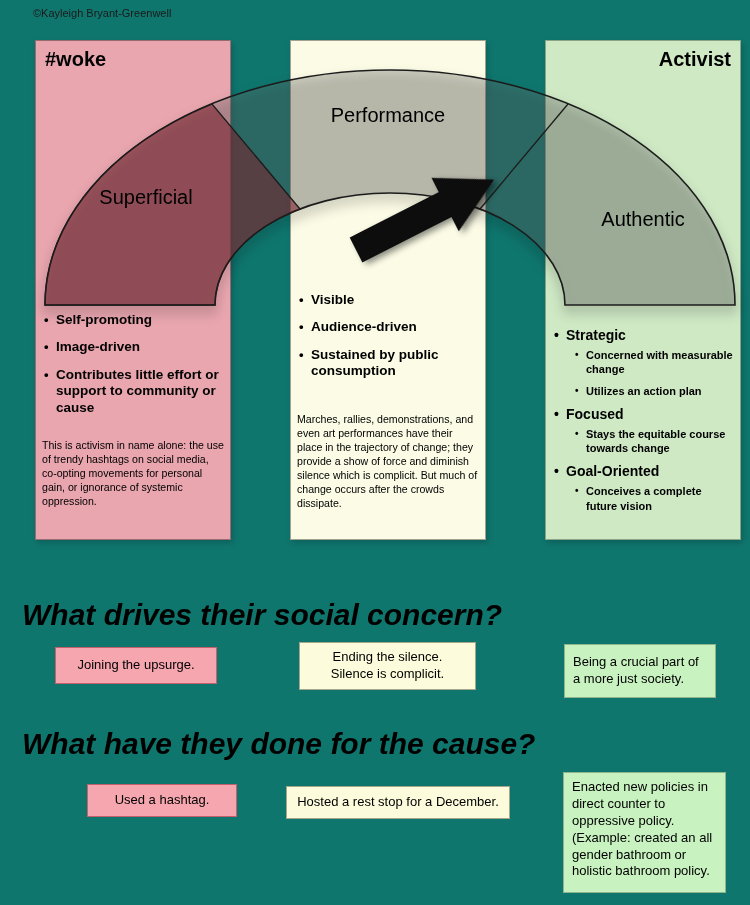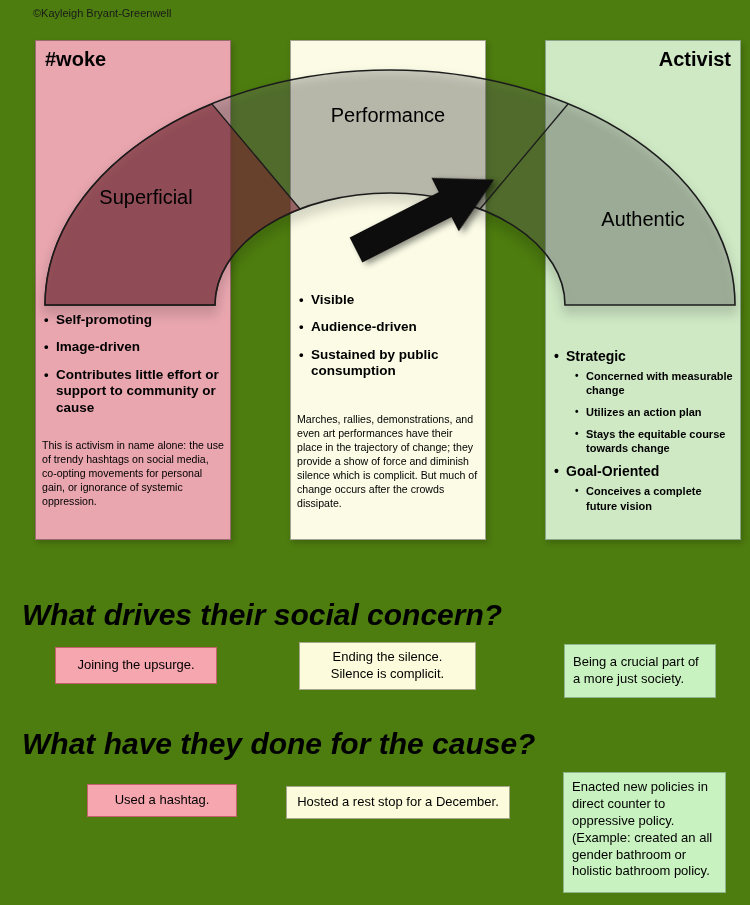--- a/index.html
+++ b/index.html
@@ -1,16 +1,16 @@
 <!DOCTYPE html>
 <html><head>
 <meta charset="utf-8">
 <style>
   html,body{margin:0;padding:0;background:#ffffff;}
-  .page{position:relative;width:750px;height:905px;background:#4d7c0f;
+  .page{position:relative;width:750px;height:905px;background:#0f766e;
         font-family:"Liberation Sans",sans-serif;color:#000;overflow:hidden;}
   .copyright{position:absolute;left:33px;top:7px;font-size:11px;color:#1a1a1a;}
 
   
   .col{position:absolute;top:40px;width:196px;height:500px;box-sizing:border-box;
        border:1px solid #8a8a8a;box-shadow:2px 3px 6px rgba(0,0,0,0.18);}
   #col-bg-woke{left:35px;background:#e9a6af;border-color:#996b71;}
   #col-bg-perf{left:290px;background:#fbfbe6;border-color:#a2a293;}
   #col-bg-act{left:545px;background:#cfe9c5;border-color:#8aa488;}
 
@@ -27,21 +27,21 @@
   .colheading{position:absolute;left:0;width:100%;box-sizing:border-box;
               text-align:center;font-size:20px;font-weight:normal;}
 
   ul.blt{position:absolute;left:8px;right:5px;margin:0;padding:0;list-style:none;}
   ul.blt li{position:relative;padding-left:13px;font-size:13.5px;font-weight:bold;
             line-height:1.22;margin-bottom:11px;}
   ul.blt li::before{content:"•";position:absolute;left:1px;top:0;font-size:13px;}
 
   .colpara{position:absolute;left:7px;right:6px;font-size:10.6px;line-height:1.33;}
 
-  .groups{position:absolute;top:308px;left:8px;right:4px;}
+  .groups{position:absolute;top:287px;left:8px;right:4px;}
   .grp-title{position:relative;padding-left:13px;font-size:14px;font-weight:bold;margin-bottom:5px;}
   .grp-title::before{content:"•";position:absolute;left:1px;top:0;}
   ul.sub{list-style:none;margin:0 0 8px 0;padding:0 2px 0 22px;}
   ul.sub li{position:relative;padding-left:11px;font-size:11px;font-weight:600;
             line-height:1.3;margin-bottom:7px;}
   ul.sub li::before{content:"•";position:absolute;left:0;top:0;font-size:10px;}
 
   .title{position:absolute;top:553px;left:0;width:100%;text-align:center;
          font-size:27px;font-weight:bold;text-indent:28px;}
 
@@ -109,20 +109,21 @@
     <div class="colheading" style="top:168px">Authentic</div>
     <div class="groups">
       <div class="grp">
         <div class="grp-title">Strategic</div>
         <ul class="sub">
           <li>Concerned with measurable change</li>
           <li>Utilizes an action plan</li>
         </ul>
       </div>
       <div class="grp">
+        <div class="grp-title">Focused</div>
         <ul class="sub">
           <li>Stays the equitable course towards change</li>
         </ul>
       </div>
       <div class="grp">
         <div class="grp-title">Goal-Oriented</div>
         <ul class="sub">
           <li>Conceives a complete future vision</li>
         </ul>
       </div>

